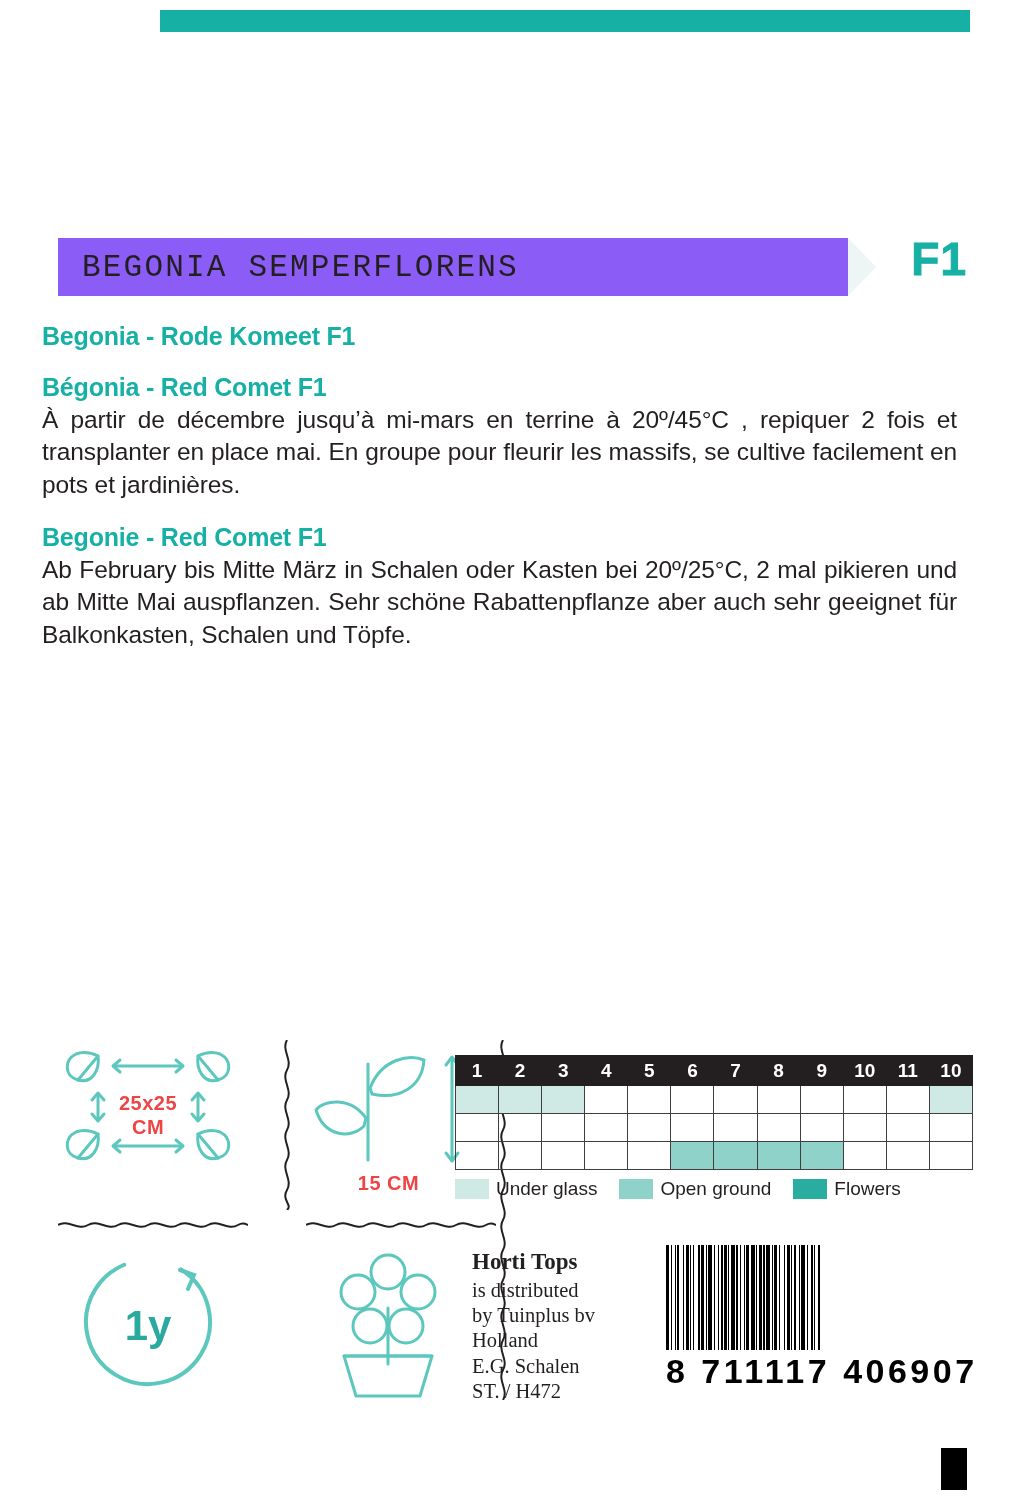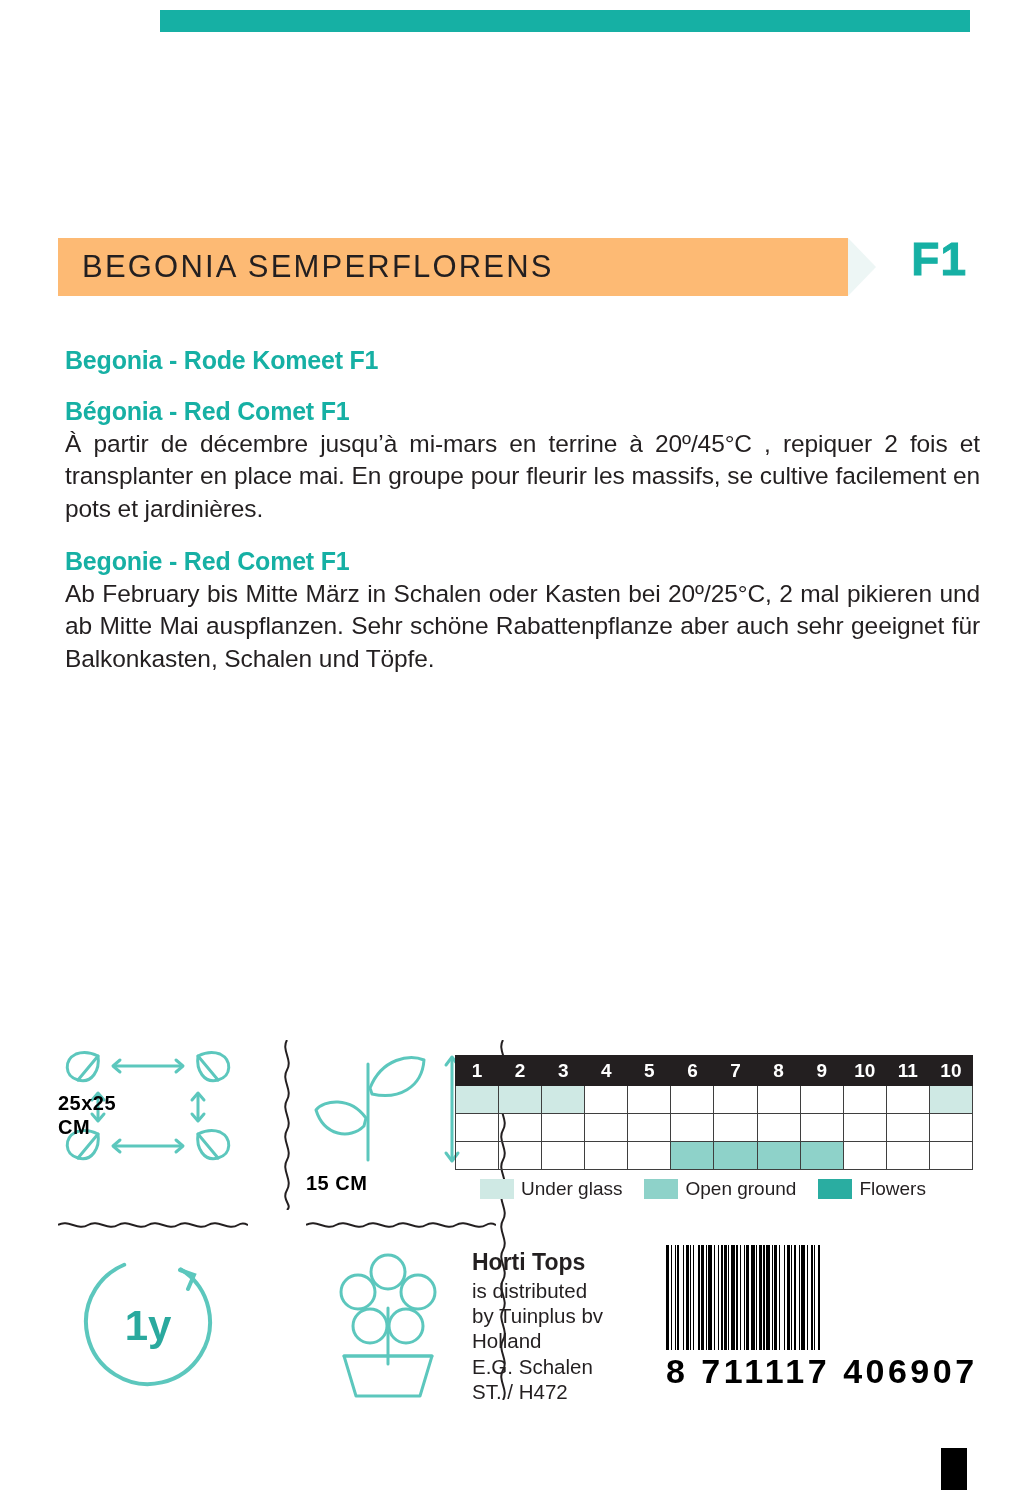--- a/index.html
+++ b/index.html
@@ -34,21 +34,22 @@
     background: #000000;
   }
 
   
   .title-banner {
     position: absolute;
     left: 58px;
     top: 238px;
     width: 790px;
     height: 58px;
-    background: #fdba74;
+    background: #8b5cf6;
+    font-family: Liberation Mono, monospace;
   }
   .title-banner::after {
     content: "";
     position: absolute;
     right: -28px;
     top: 0;
     width: 0;
     height: 0;
     border-top: 29px solid transparent;
     border-bottom: 29px solid transparent;
@@ -72,24 +73,23 @@
     font-size: 46px;
     font-weight: 700;
     color: #16b0a4;
     letter-spacing: 1px;
     -webkit-text-stroke: 1px #16b0a4;
   }
 
   
   .blocks {
     position: absolute;
-    left: 65px;
+    left: 42px;
     top: 322px;
     width: 915px;
-    margin-top: 24px;
   }
   .block { margin-bottom: 22px; }
   .block h2 {
     margin: 0 0 2px 0;
     font-size: 25px;
     font-weight: 700;
     color: #16b0a4;
     letter-spacing: -0.2px;
   }
   .block p {
@@ -111,21 +111,22 @@
     height: 370px;
   }
 
   .cell-spacing { position: absolute; left: 0; top: 0; width: 180px; height: 160px; }
   .cell-depth   { position: absolute; left: 248px; top: 0; width: 165px; height: 160px; }
   .cell-life    { position: absolute; left: 0; top: 200px; width: 180px; height: 160px; }
   .cell-flower  { position: absolute; left: 248px; top: 196px; width: 165px; height: 165px; }
   .icon-label {
     font-size: 20px;
     font-weight: 700;
-    color: #000000;
+    color: #ef4444;
+    text-align: center;
     letter-spacing: 0.5px;
   }
 
   
   .sq-v1 { position: absolute; left: 222px; top: -2px; }
   .sq-v2 { position: absolute; left: 438px; top: -2px; }
   .sq-h1 { position: absolute; left: 0px; top: 176px; }
   .sq-h2 { position: absolute; left: 248px; top: 176px; }
 
   
@@ -156,41 +157,41 @@
   }
   td.under  { background: #cfe9e4; }
   td.open   { background: #8ed2c9; }
 
   .legend {
     display: flex;
     align-items: center;
     margin-top: 8px;
     font-size: 19px;
     color: #231f20;
-    justify-content: center;
   }
   .legend .sw {
     width: 34px;
     height: 20px;
     margin-right: 7px;
     display: inline-block;
   }
   .legend .li { display: flex; align-items: center; margin-right: 22px; }
   .sw-under { background: #cfe9e4; }
   .sw-open { background: #8ed2c9; }
   .sw-flower { background: #2aada1; }
 
   
   .brand {
     position: absolute;
     left: 472px;
     top: 1248px;
     font-size: 20.5px;
     line-height: 1.24;
     color: #231f20;
+    font-family: Liberation Serif, serif;
   }
   .brand .name { font-weight: 700; font-size: 23px; margin-bottom: 1px; }
 
   
   .barcode-wrap {
     position: absolute;
     left: 666px;
     top: 1245px;
     width: 300px;
   }

